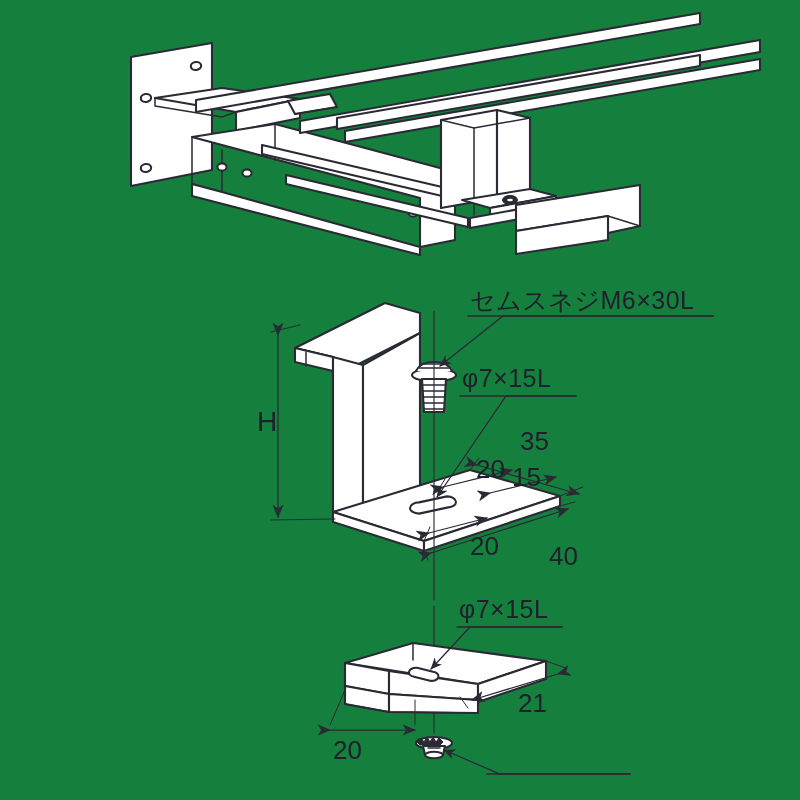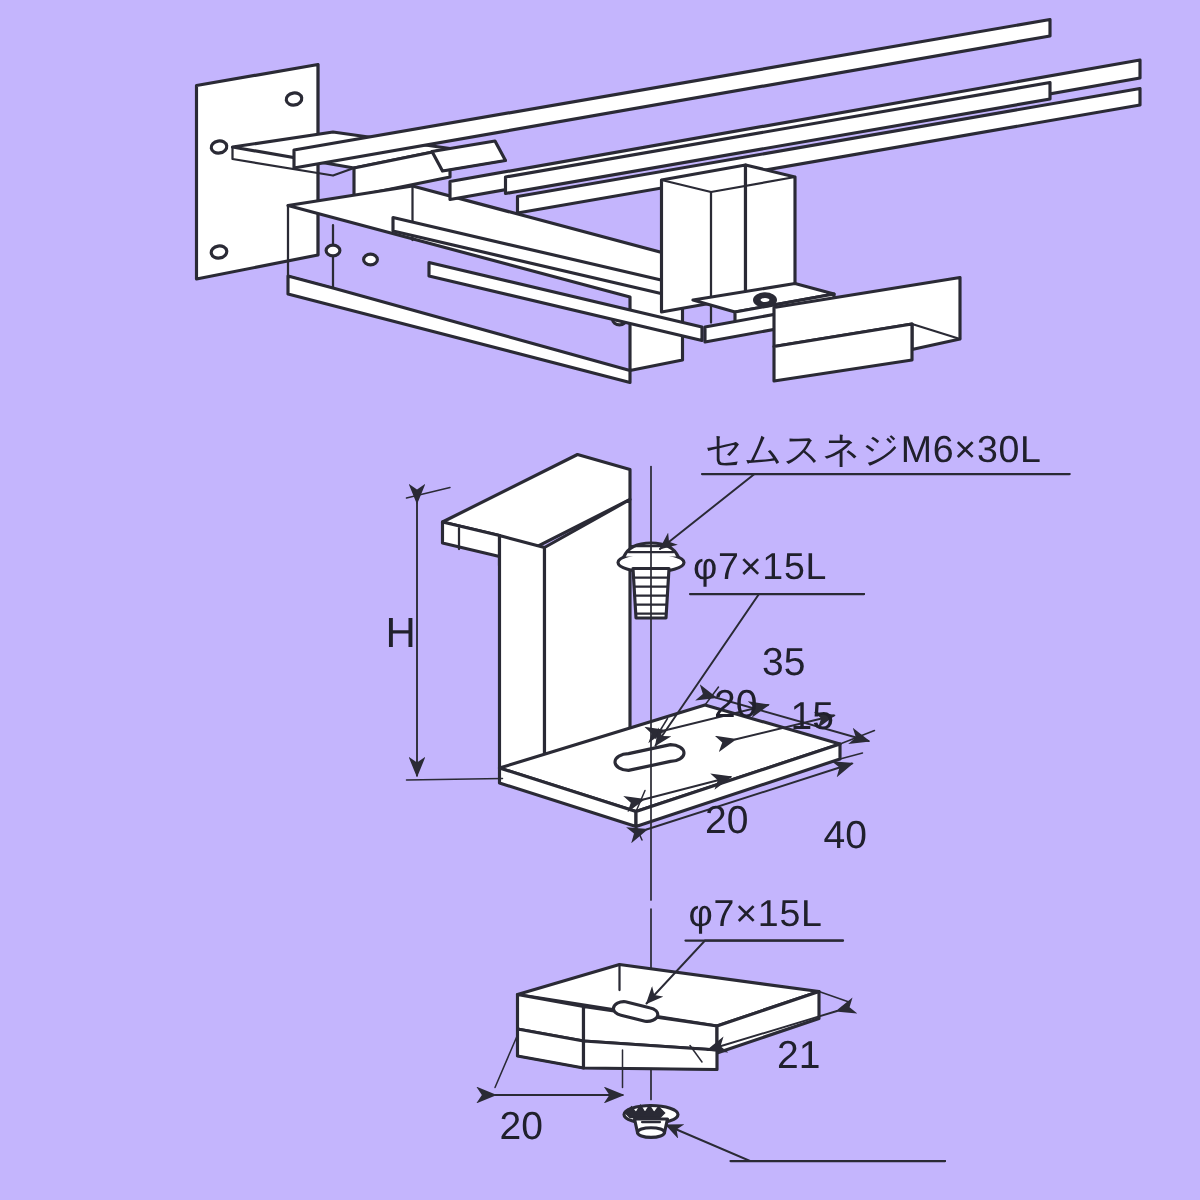--- a/index.html
+++ b/index.html
@@ -7,21 +7,21 @@
   body{
     width:800px;height:800px;
     font-family:"Liberation Sans","DejaVu Sans",sans-serif;
     color:#1b1b24;
     overflow:hidden;
     position:relative;
   }
   #sheet{
     position:relative;
     width:800px;height:800px;
-    background:#c4b5fd;
+    background:#15803d;
   }
   #sheet svg{position:absolute;top:0;left:0;width:800px;height:800px;}
 
   .lbl{
     position:absolute;
     white-space:nowrap;
     color:#20202c;
     line-height:1;
     font-family:"Liberation Sans","DejaVu Sans",sans-serif;
   }
@@ -280,25 +280,25 @@
 
   <div class="lbl lbl-note" style="left:470px;top:288px;">セムスネジM6×30L</div>
 
   <div class="lbl lbl-note" style="left:462px;top:366px;">φ7×15L</div>
 
   <div class="lbl lbl-note" style="left:459px;top:597px;">φ7×15L</div>
 
 
   <div class="lbl lbl-h" style="left:257px;top:408px;">H</div>
 
-  <div class="lbl lbl-dim" style="left:508px;top:428px;">35</div>
+  <div class="lbl lbl-dim" style="left:520px;top:428px;">35</div>
 
   <div class="lbl lbl-dim" style="left:476px;top:456px;">20</div>
 
-  <div class="lbl lbl-dim" style="left:527px;top:464px;">15</div>
+  <div class="lbl lbl-dim" style="left:512px;top:464px;">15</div>
 
   <div class="lbl lbl-dim" style="left:470px;top:533px;">20</div>
 
   <div class="lbl lbl-dim" style="left:549px;top:543px;">40</div>
 
   <div class="lbl lbl-dim" style="left:518px;top:690px;">21</div>
 
   <div class="lbl lbl-dim" style="left:333px;top:737px;">20</div>
 
 </div>

